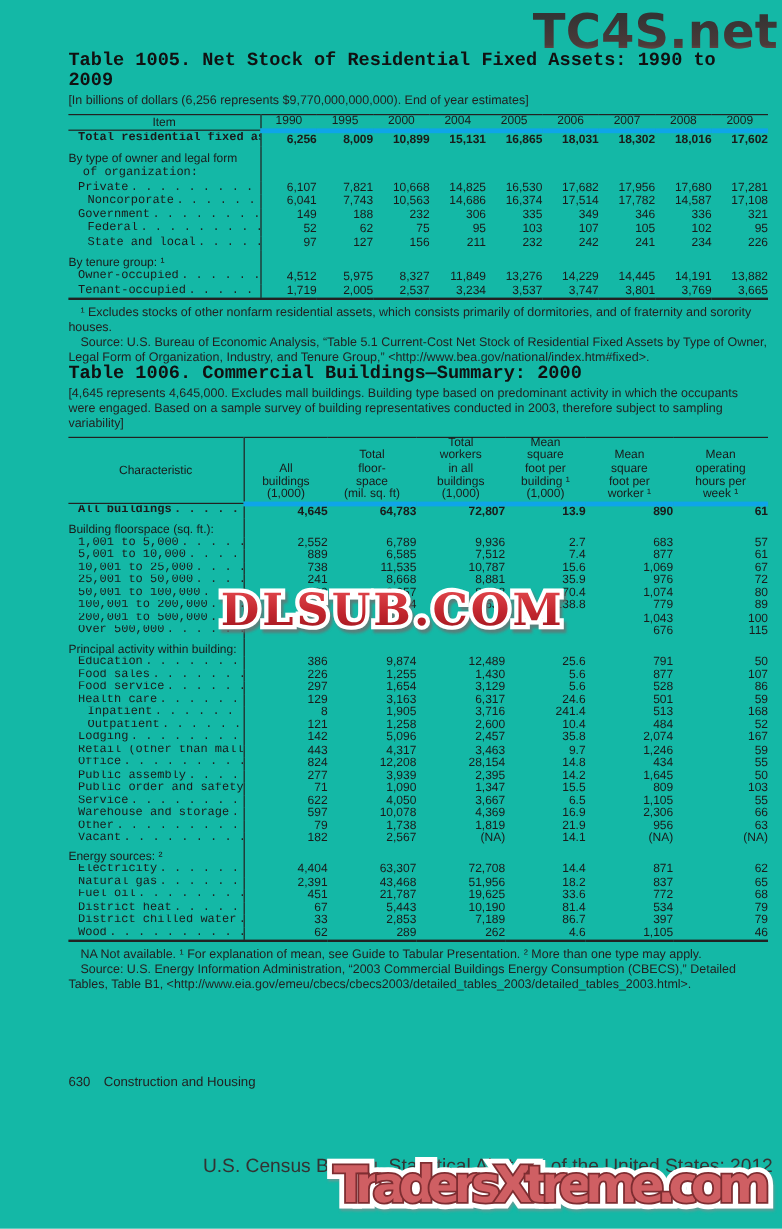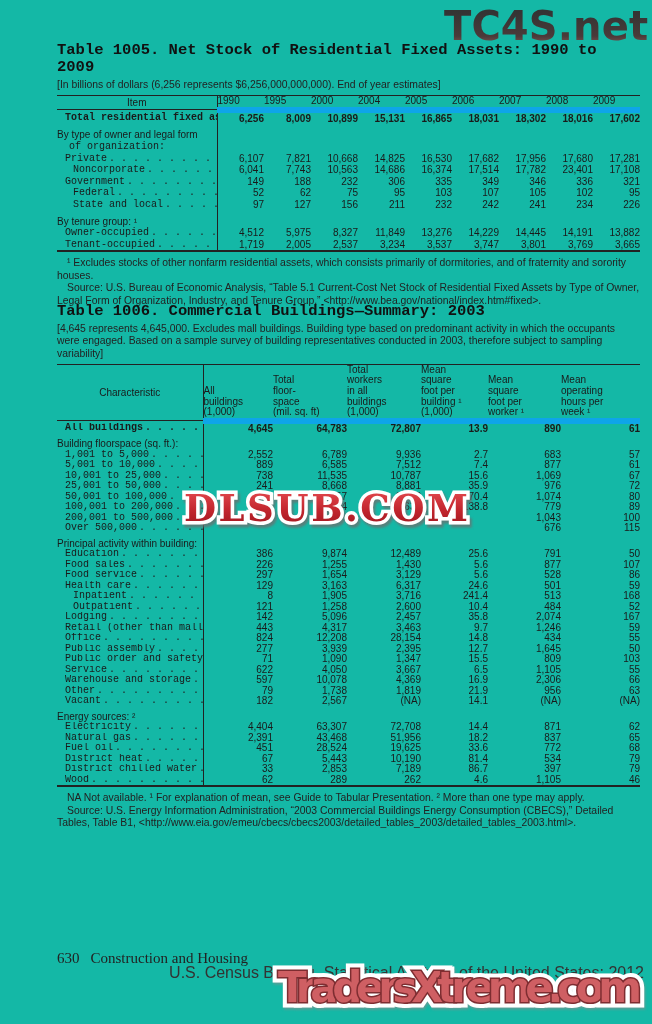--- a/index.html
+++ b/index.html
@@ -11,37 +11,37 @@
   .tbl-title{font-family:Liberation Mono, monospace;font-weight:bold;font-size:15.5px;
              line-height:17px;margin:0 0 3px 0;color:#111;}
   .tbl-note{font-size:10.4px;line-height:12.3px;margin:0 0 4px 0;color:#222;}
   table.datatable{border-collapse:collapse;table-layout:fixed;width:583px;
                   border-top:1.5px solid #222;border-bottom:2px solid #222;}
   table.datatable th,table.datatable td{padding:0;font-size:10px;color:#1a1a1a;}
   .t1005 td{line-height:11.6px;}
   .t1006 td{line-height:10.5px;}
   th.lblhead{font-weight:normal;vertical-align:middle;
              border-right:1px solid #222;border-bottom:1px solid #222;}
-  th.numhead{font-weight:normal;text-align:left;vertical-align:bottom;
+  th.numhead{font-weight:normal;text-align:center;vertical-align:bottom;
              white-space:pre-line;line-height:10.6px;padding:2px 10px 2px 0;
-             border-bottom:6px solid #0ea5e9;}
+             border-bottom:4px solid #0ea5e9;}
   td.lblcell{border-right:1px solid #222;overflow:hidden;}
   td.num{text-align:right;padding-right:10px;white-space:nowrap;}
   td.empty{}
   .lblflex{display:flex;align-items:center;overflow:hidden;font-family:Liberation Mono, monospace;}
   .lbltext{white-space:nowrap;}
   .leader{flex:1;overflow:hidden;white-space:nowrap;color:#222;margin-left:2px;}
   .leader::after{content:" . . . . . . . . . . . . . . . . . . . . . . . . . . . . . . . . . . . . . . . . . .";}
   .total .lbltext,.lblflex.total,td.num.total{font-weight:bold;}
   tr.gap td{padding-top:5px;}
   .secline{white-space:nowrap;}
   .secline.cont{padding-left:12px;font-family:Liberation Mono, monospace;}
   .tbl-foot{font-size:10.4px;line-height:12.4px;margin:5px 0 0 0;text-indent:10px;color:#222;}
   .tbl-foot.src{margin-top:0;}
-  .footer-left{position:absolute;left:57px;top:950px;font-size:15px;color:#222;font-family:Liberation Serif, serif;}
+  .footer-left{position:absolute;left:57px;top:896px;font-size:11px;color:#222;}
   .footer-left .chap{margin-left:11px;}
   .footer-source{position:absolute;right:8px;top:964px;font-size:16px;color:#333;}
   .wm{position:absolute;z-index:5;pointer-events:none;}
   .wm-tc4s{top:0px;right:0px;}
   .wm-dlsub{left:176px;top:479px;}
   .wm-traders{left:268px;top:956px;}
 </style>
 </head>
 <body>
 
@@ -53,21 +53,21 @@
         <stop offset="0.2" stop-color="#343434"></stop>
         <stop offset="0.72" stop-color="#4a3a39"></stop>
         <stop offset="1" stop-color="#96625c"></stop>
       </linearGradient>
     </defs>
     <text x="106" y="40" text-anchor="middle" font-family="'DejaVu Sans',sans-serif" font-size="40" font-weight="bold" fill="url(#gTop)" textLength="204">TC4S.net</text>
   </svg>
 
   <section class="sec" id="sec1005">
     <h2 class="tbl-title">Table 1005. Net Stock of Residential Fixed Assets: 1990 to 2009</h2>
-    <p class="tbl-note">[In billions of dollars (6,256 represents $6,256,000,000,000). End of year estimates]</p>
+    <p class="tbl-note">[In billions of dollars (6,256 represents $9,770,000,000,000). End of year estimates]</p>
     <table class="datatable t1005">
         <colgroup>
           <col style="width:160px">
           <col style="width:47px">
           <col style="width:47px">
           <col style="width:47px">
           <col style="width:47px">
           <col style="width:47px">
           <col style="width:47px">
           <col style="width:47px">
@@ -137,21 +137,21 @@
                 <span class="leader"></span>
               </div>
             </td>
             <td class="num">6,041</td>
             <td class="num">7,743</td>
             <td class="num">10,563</td>
             <td class="num">14,686</td>
             <td class="num">16,374</td>
             <td class="num">17,514</td>
             <td class="num">17,782</td>
-            <td class="num">23,401</td>
+            <td class="num">14,587</td>
             <td class="num">17,108</td>
           </tr>
           <tr>
             <td class="lblcell">
               <div class="lblflex" style="padding-left:8px">
                 <span class="lbltext">Government</span>
                 <span class="leader"></span>
               </div>
             </td>
             <td class="num">149</td>
@@ -238,21 +238,21 @@
             <td class="num">3,769</td>
             <td class="num">3,665</td>
           </tr>
         </tbody>
       </table>
     <p class="tbl-foot">¹ Excludes stocks of other nonfarm residential assets, which consists primarily of dormitories, and of fraternity and sorority houses.</p>
     <p class="tbl-foot src">Source: U.S. Bureau of Economic Analysis, “Table 5.1 Current-Cost Net Stock of Residential Fixed Assets by Type of Owner, Legal Form of Organization, Industry, and Tenure Group,” &lt;http://www.bea.gov/national/index.htm#fixed&gt;.</p>
   </section>
 
   <section class="sec" id="sec1006">
-    <h2 class="tbl-title">Table 1006. Commercial Buildings—Summary: 2003</h2>
+    <h2 class="tbl-title">Table 1006. Commercial Buildings—Summary: 2000</h2>
     <p class="tbl-note">[4,645 represents 4,645,000. Excludes mall buildings.  Building type based on predominant activity in which the occupants were engaged. Based on a sample survey of building representatives conducted in 2003, therefore subject to sampling variability]</p>
     <table class="datatable t1006">
         <colgroup>
           <col style="width:146px">
           <col style="width:70px">
           <col style="width:74px">
           <col style="width:74px">
           <col style="width:67px">
           <col style="width:73px">
           <col style="width:79px">
@@ -555,21 +555,21 @@
           <tr>
             <td class="lblcell">
               <div class="lblflex" style="padding-left:8px">
                 <span class="lbltext">Public assembly</span>
                 <span class="leader"></span>
               </div>
             </td>
             <td class="num">277</td>
             <td class="num">3,939</td>
             <td class="num">2,395</td>
-            <td class="num">12.7</td>
+            <td class="num">14.2</td>
             <td class="num">1,645</td>
             <td class="num">50</td>
           </tr>
           <tr>
             <td class="lblcell">
               <div class="lblflex" style="padding-left:8px">
                 <span class="lbltext">Public order and safety</span>
                 <span class="leader"></span>
               </div>
             </td>
@@ -671,21 +671,21 @@
             <td class="num">65</td>
           </tr>
           <tr>
             <td class="lblcell">
               <div class="lblflex" style="padding-left:8px">
                 <span class="lbltext">Fuel oil</span>
                 <span class="leader"></span>
               </div>
             </td>
             <td class="num">451</td>
-            <td class="num">28,524</td>
+            <td class="num">21,787</td>
             <td class="num">19,625</td>
             <td class="num">33.6</td>
             <td class="num">772</td>
             <td class="num">68</td>
           </tr>
           <tr>
             <td class="lblcell">
               <div class="lblflex" style="padding-left:8px">
                 <span class="lbltext">District heat</span>
                 <span class="leader"></span>

